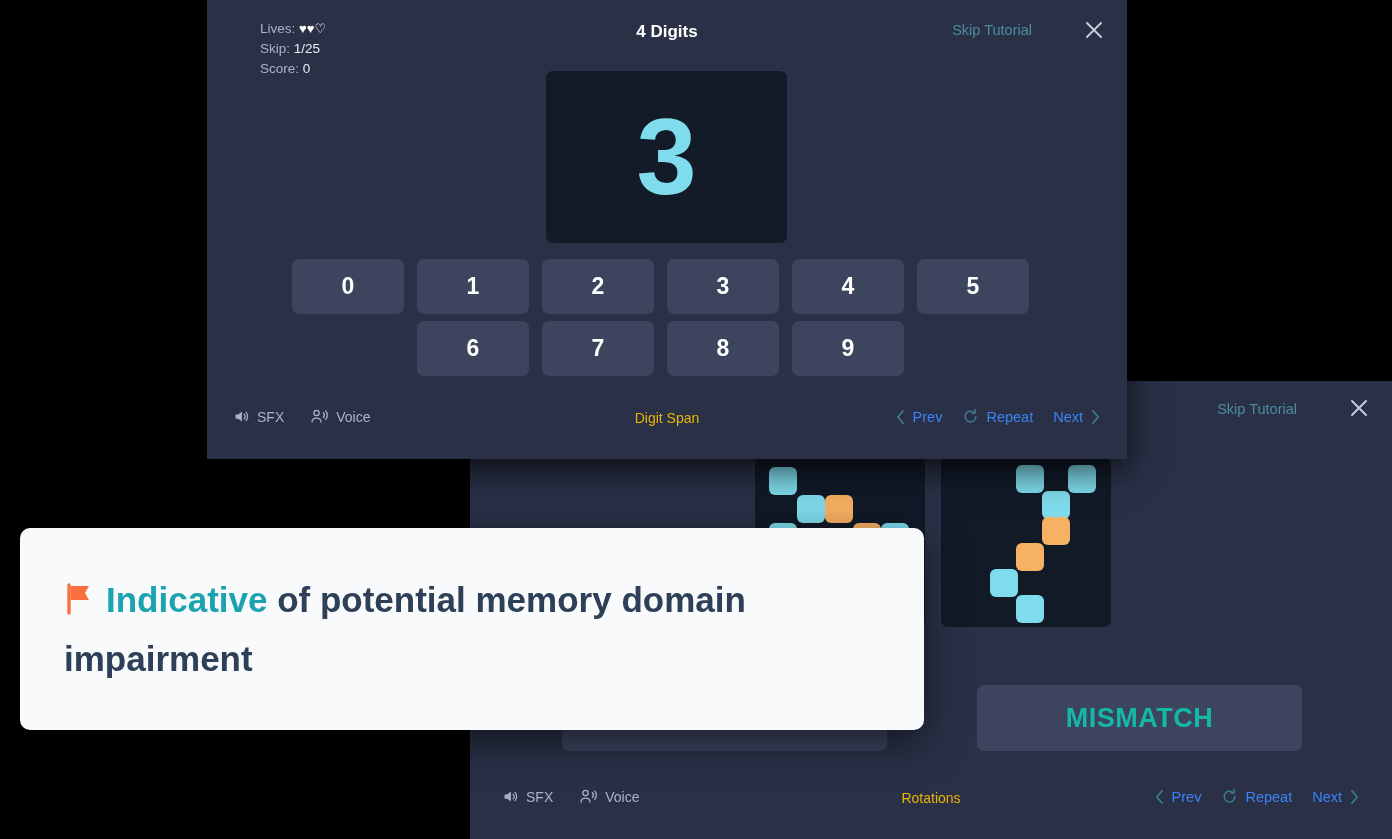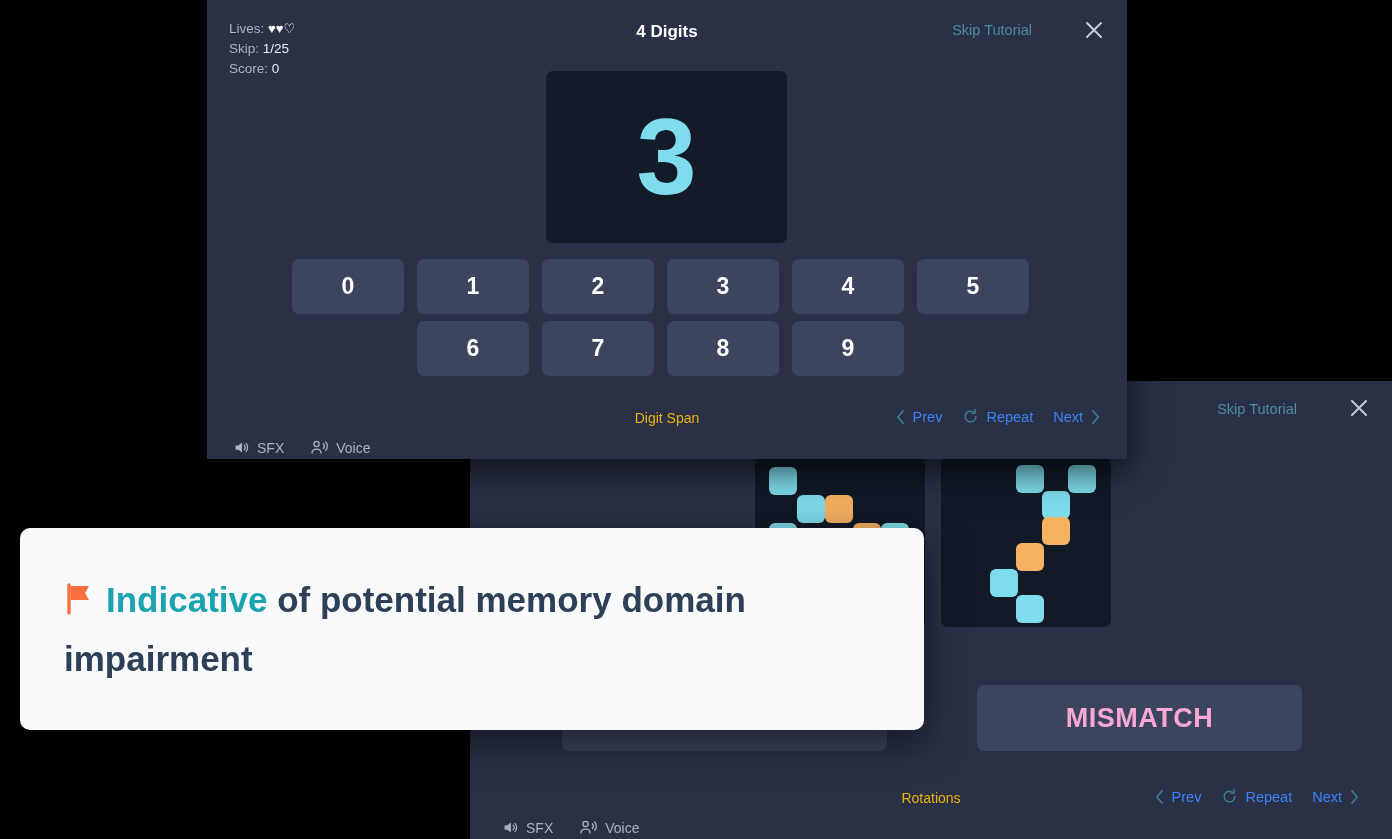--- a/index.html
+++ b/index.html
@@ -28,21 +28,21 @@
     position: absolute; font-size: 14.5px; color: #4d8b9e;
     cursor: pointer; white-space: nowrap;
   }
   .close-icon {
     position: absolute; width: 22px; height: 22px; cursor: pointer;
   }
   .close-icon svg { display: block; }
 
   
   .status-block { position: absolute; left: 22px; top: 19px; font-size: 13.5px; line-height: 20px; }
-  .status-row { color: #aab2c8; white-space: nowrap; }
+  .status-row { color: #aab2c8; white-space: nowrap; margin-left: 31px; }
   .status-row .val { color: #e8ebf2; }
   .hearts { letter-spacing: 0px; color: #ffffff; font-size: 13px; }
 
   
   .digit-box {
     position: absolute;
     background: #131a28;
     border-radius: 7px;
     display: flex; align-items: center; justify-content: center;
   }
@@ -62,21 +62,21 @@
     color: #ffffff; font-size: 23px; font-weight: bold;
     cursor: pointer;
     border: none;
     font-family: "Liberation Sans", sans-serif;
   }
   .key:last-child { margin-right: 0; }
 
   
   .toolbar { position: absolute; height: 38px; }
   .tb-left { position: absolute; left: 0; top: 0; display: flex; align-items: center; gap: 26px; }
-  .tb-item { display: flex; align-items: center; gap: 7px; color: #aab2c8; font-size: 14px; cursor: pointer; margin-top: 31px; }
+  .tb-item { display: flex; align-items: center; gap: 7px; color: #aab2c8; font-size: 14px; cursor: pointer; }
   .tb-item svg { display: block; }
   .tb-center {
     position: absolute; left: 0; right: 0; top: 0; text-align: center;
     color: #eab308; font-size: 14px; line-height: 20px;
   }
   .tb-right { position: absolute; right: 0; top: 0; display: flex; align-items: center; gap: 20px; }
   .nav-item { display: flex; align-items: center; gap: 7px; color: #3b82f6; font-size: 14.5px; cursor: pointer; }
   .nav-item svg { display: block; }
 
   
@@ -94,21 +94,21 @@
 
   
   .choice-row { position: absolute; display: flex; gap: 90px; }
   .choice-btn {
     width: 325px; height: 66px; border-radius: 7px; background: #3c445e;
     display: flex; align-items: center; justify-content: center;
     font-size: 27px; font-weight: bold; letter-spacing: 0.5px;
     cursor: pointer; border: none; font-family: "Liberation Sans", sans-serif;
   }
   .choice-btn.match { color: #6fe0b0; }
-  .choice-btn.mismatch { color: #f9a8d4; }
+  .choice-btn.mismatch { color: #14b8a6; }
 
   
   .callout {
     position: absolute;
     left: 20px; top: 528px; width: 904px; height: 202px;
     background: #f9fafb; border-radius: 10px;
     box-shadow: 0 12px 40px rgba(0,0,0,0.55);
     display: flex; align-items: center;
     padding: 0 44px;
   }

